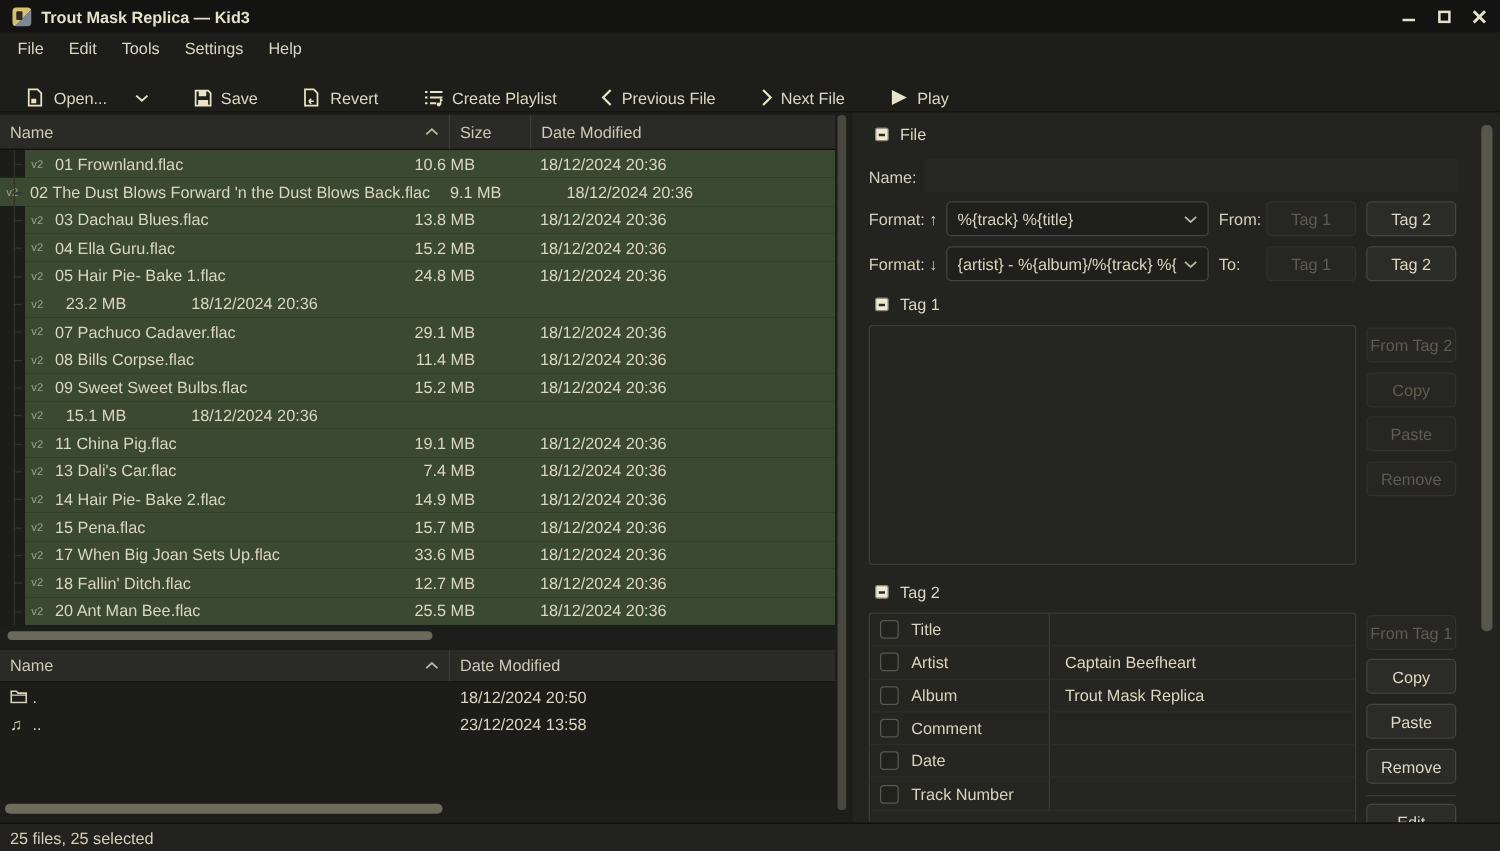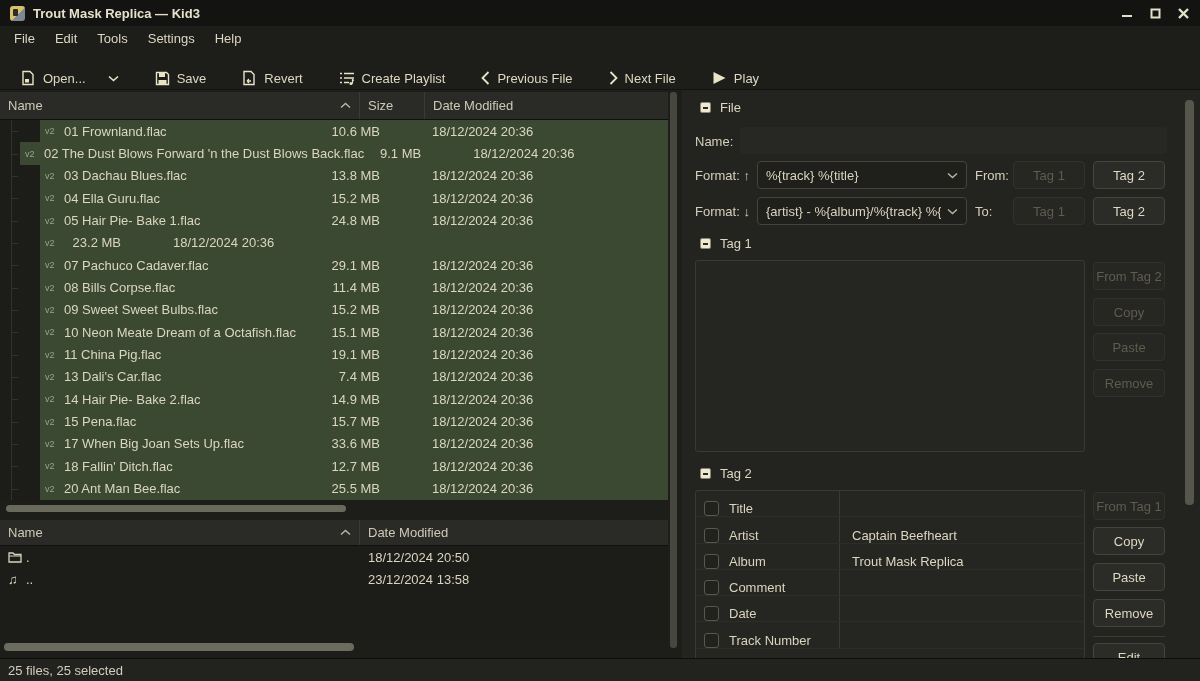--- a/index.html
+++ b/index.html
@@ -36,21 +36,21 @@
   .thead .hc { display:flex; align-items:center; height:100%; padding:0 8px; border-right:1px solid #3a3a36; }
   .thead .hc:last-child { border-right:none; }
   .sortglyph { margin-left:auto; color:#b9b4a2; display:flex; }
 
   #file-header { top:92px; height:28px; }
   #file-header .c-name { width:360px; }
   #file-header .c-size { width:65px; }
   #file-header .c-date { flex:1; }
 
   #file-body { position:absolute; top:120px; left:0; width:668px; height:381px; background:#1c1c19; overflow:hidden; }
-  .frow { display:flex; height:22.35px;gap:20px; }
+  .frow { display:flex; height:22.35px; }
   .gutter { width:20px; position:relative; background:#1c1c19; }
   .gutter::before { content:""; position:absolute; left:11px; top:0; bottom:0; border-left:1px solid #33332e; }
   .gutter::after  { content:""; position:absolute; left:11px; top:50%; width:7px; border-top:1px solid #33332e; }
   .fsel { flex:1; display:flex; align-items:center; background:#3b4832; }
   .v2badge { width:24px; padding-left:5px; font-size:9px; color:#97a68c; }
   .fname { flex:1; padding-left:0px; color:#dbd6c0; white-space:nowrap; overflow:hidden; }
   .fsize { width:65px; text-align:right; padding-right:8px; color:#dbd6c0; }
   .fdate { width:240px; padding-left:4px; color:#dbd6c0;margin-left:40px; }
 
   .hscroll { position:absolute; height:9px; background:#1d1d1a; }
@@ -81,21 +81,21 @@
   .name-input { position:absolute; left:58px; top:37px; width:427px; height:27px; background:#272724; border:none;
                 border-radius:3px; color:#dbd6c0; font:inherit; padding:0 8px; }
   .combo { position:absolute; height:28px; background:#1f1f1c; border:1px solid #45453e; border-radius:4px;
            display:flex; align-items:center; padding:0 8px; color:#d9d4be; }
   .combo .cv { flex:1; white-space:nowrap; overflow:hidden; }
   .combo svg { flex:none; margin-left:6px; color:#b9b4a2; }
   .pbtn { position:absolute; width:72px; height:28px; border-radius:4px; background:#2b2b27; border:1px solid #45453e;
           color:#ddd8c2; display:flex; align-items:center; justify-content:center; font:inherit; }
   .pbtn.disabled { background:#262623; border-color:#31312d; color:#5f5c4f; }
   .frame { position:absolute; background:#252522; border:1px solid #3a3a35; border-radius:3px; }
-  .tagrow { display:flex; align-items:flex-end; height:26.3px; border-bottom:1px solid rgba(255,255,255,0.035); }
+  .tagrow { display:flex; align-items:center; height:26.3px; border-bottom:1px solid rgba(255,255,255,0.035); }
   .cb { width:15px; height:15px; margin-left:8px; border:1px solid #5a574c; border-radius:3px; background:#21211e; }
   .t2label { width:120px; padding-left:10px; color:#d9d4be; }
   .t2sep { width:1px; align-self:stretch; background:#3a3a35; }
   .t2value { flex:1; padding-left:12px; color:#dcd7c1; }
   .btn-divider { position:absolute; width:72px; border-top:1px solid #3a3a35; }
   .vscroll { position:absolute; right:6px; top:6px; width:9px; height:556px; }
   .vthumb { position:absolute; left:0; width:9px; border-radius:4px; background:#56564c; }
 
   
   .statusbar { position:absolute; left:0; right:0; top:658px; height:23px; background:#22221f;
@@ -307,21 +307,20 @@
           <span class="v2badge">v2</span>
           <span class="fname">09 Sweet Sweet Bulbs.flac</span>
           <span class="fsize">15.2 MB</span>
           <span class="fdate">18/12/2024 20:36</span>
         </span>
       </div>
       <div class="frow">
         <span class="gutter"></span>
         <span class="fsel">
           <span class="v2badge">v2</span>
-          <span class="fname">10 Neon Meate Dream of a Octafish.flac</span>
           <span class="fsize">15.1 MB</span>
           <span class="fdate">18/12/2024 20:36</span>
         </span>
       </div>
       <div class="frow">
         <span class="gutter"></span>
         <span class="fsel">
           <span class="v2badge">v2</span>
           <span class="fname">11 China Pig.flac</span>
           <span class="fsize">19.1 MB</span>

